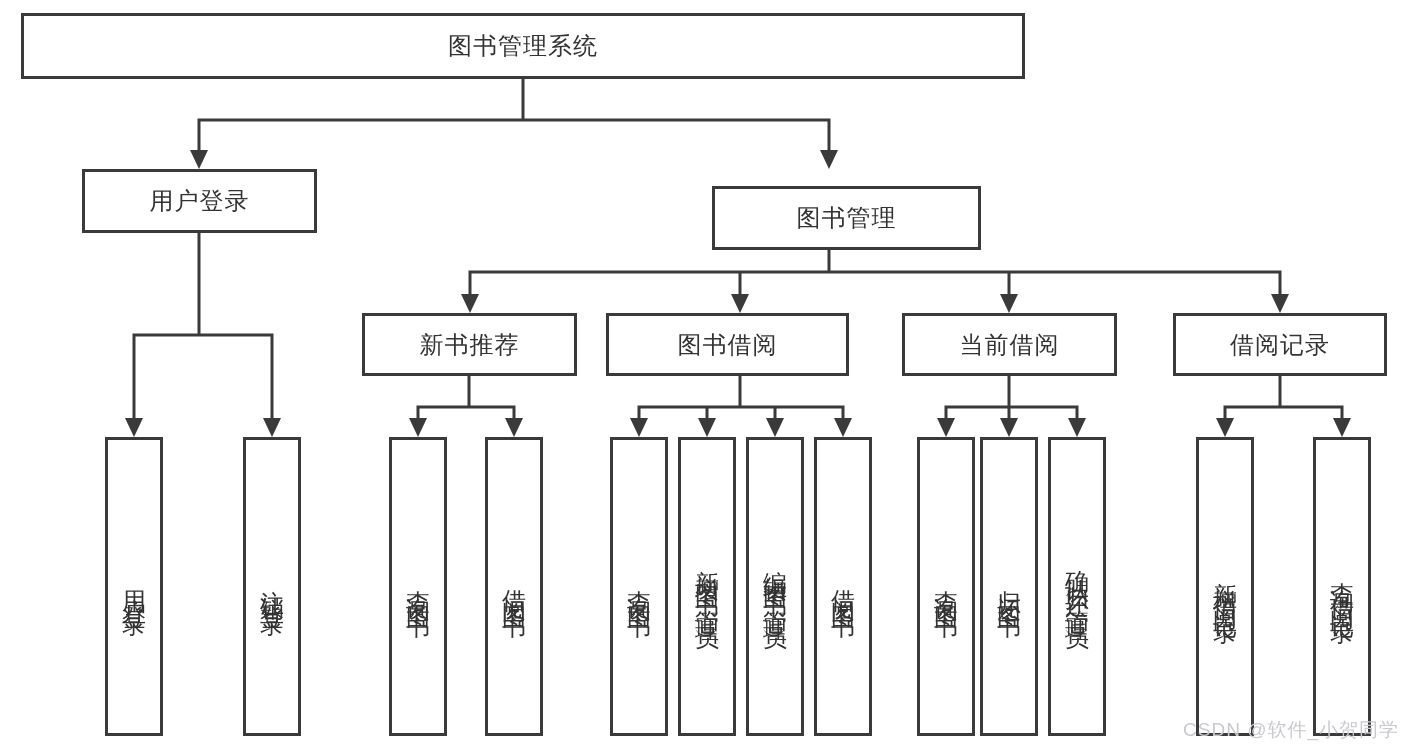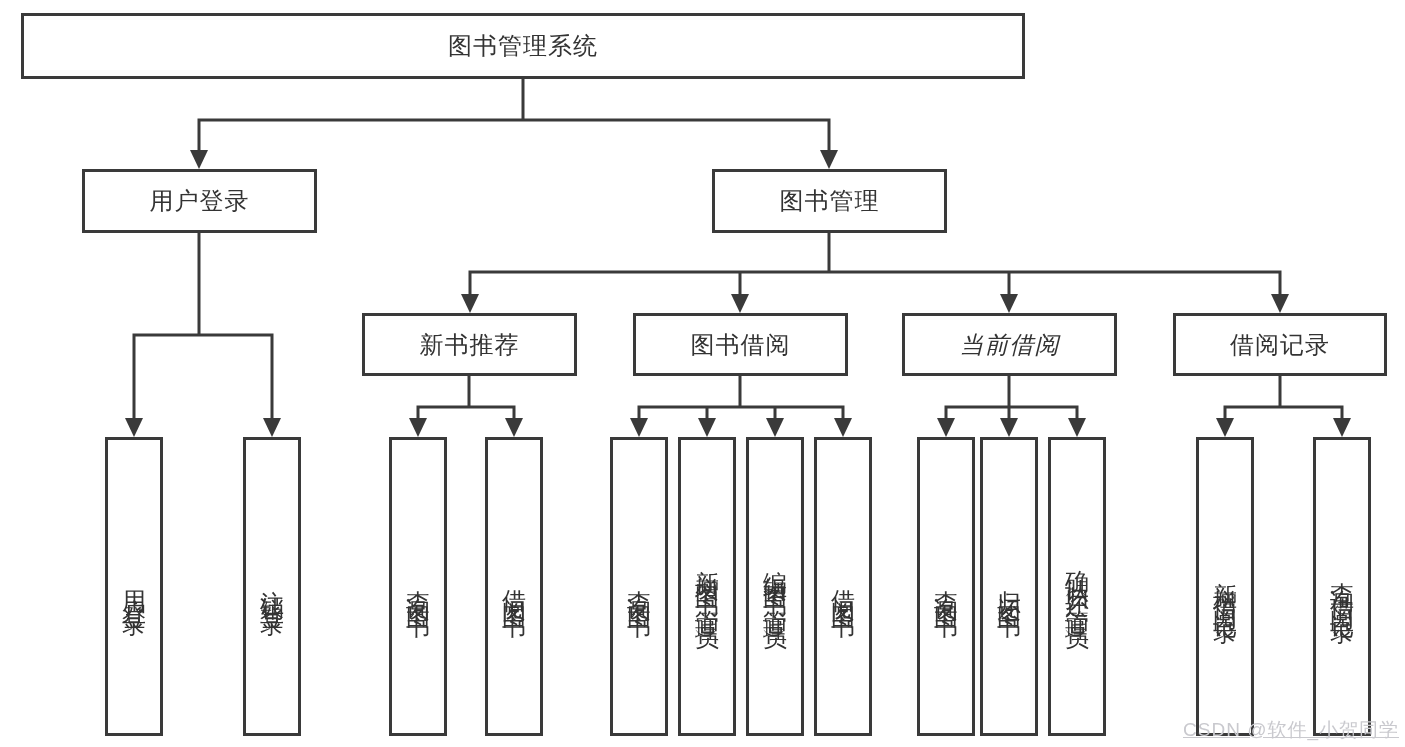--- a/index.html
+++ b/index.html
@@ -47,21 +47,20 @@
   }
   .watermark {
     position: absolute;
     right: 6px;
     bottom: 4px;
     font-size: 19px;
     letter-spacing: 1px;
     color: var(--wm, #c9c9ce);
     z-index: 5;
     pointer-events: none;
-    text-decoration: underline;
   }
 </style>
 </head>
 <body>
 
 <div class="canvas">
 
   <svg class="connectors" width="1405" height="747" viewBox="0 0 1405 747">
 
     <path fill="none" stroke="currentColor" stroke-width="3" d="
@@ -129,31 +128,31 @@
     </g>
   </svg>
 
   <div class="box" style="left:21px; top:13px; width:1004px; height:66px;">
     <span>图书管理系统</span>
   </div>
 
   <div class="box" style="left:82px; top:169px; width:235px; height:64px;">
     <span>用户登录</span>
   </div>
-  <div class="box" style="left:712px; top:169px; width:235px; height:64px;">
+  <div class="box" style="left:712px; top:186px; width:269px; height:64px;">
     <span>图书管理</span>
   </div>
 
   <div class="box" style="left:362px; top:313px; width:215px; height:63px;text-align:center;">
     <span>新书推荐</span>
   </div>
-  <div class="box" style="left:633px; top:313px; width:215px; height:63px;">
+  <div class="box" style="left:606px; top:313px; width:243px; height:63px;">
     <span>图书借阅</span>
   </div>
-  <div class="box" style="left:902px; top:313px; width:215px; height:63px;font-style:italic;">
+  <div class="box" style="left:902px; top:313px; width:215px; height:63px;">
     <span>当前借阅</span>
   </div>
   <div class="box" style="left:1173px; top:313px; width:214px; height:63px;">
     <span>借阅记录</span>
   </div>
 
   <div class="box leaf" style="left:105px;">
     <span class="vtext">用户登录</span>
   </div>
   <div class="box leaf" style="left:243px;">

